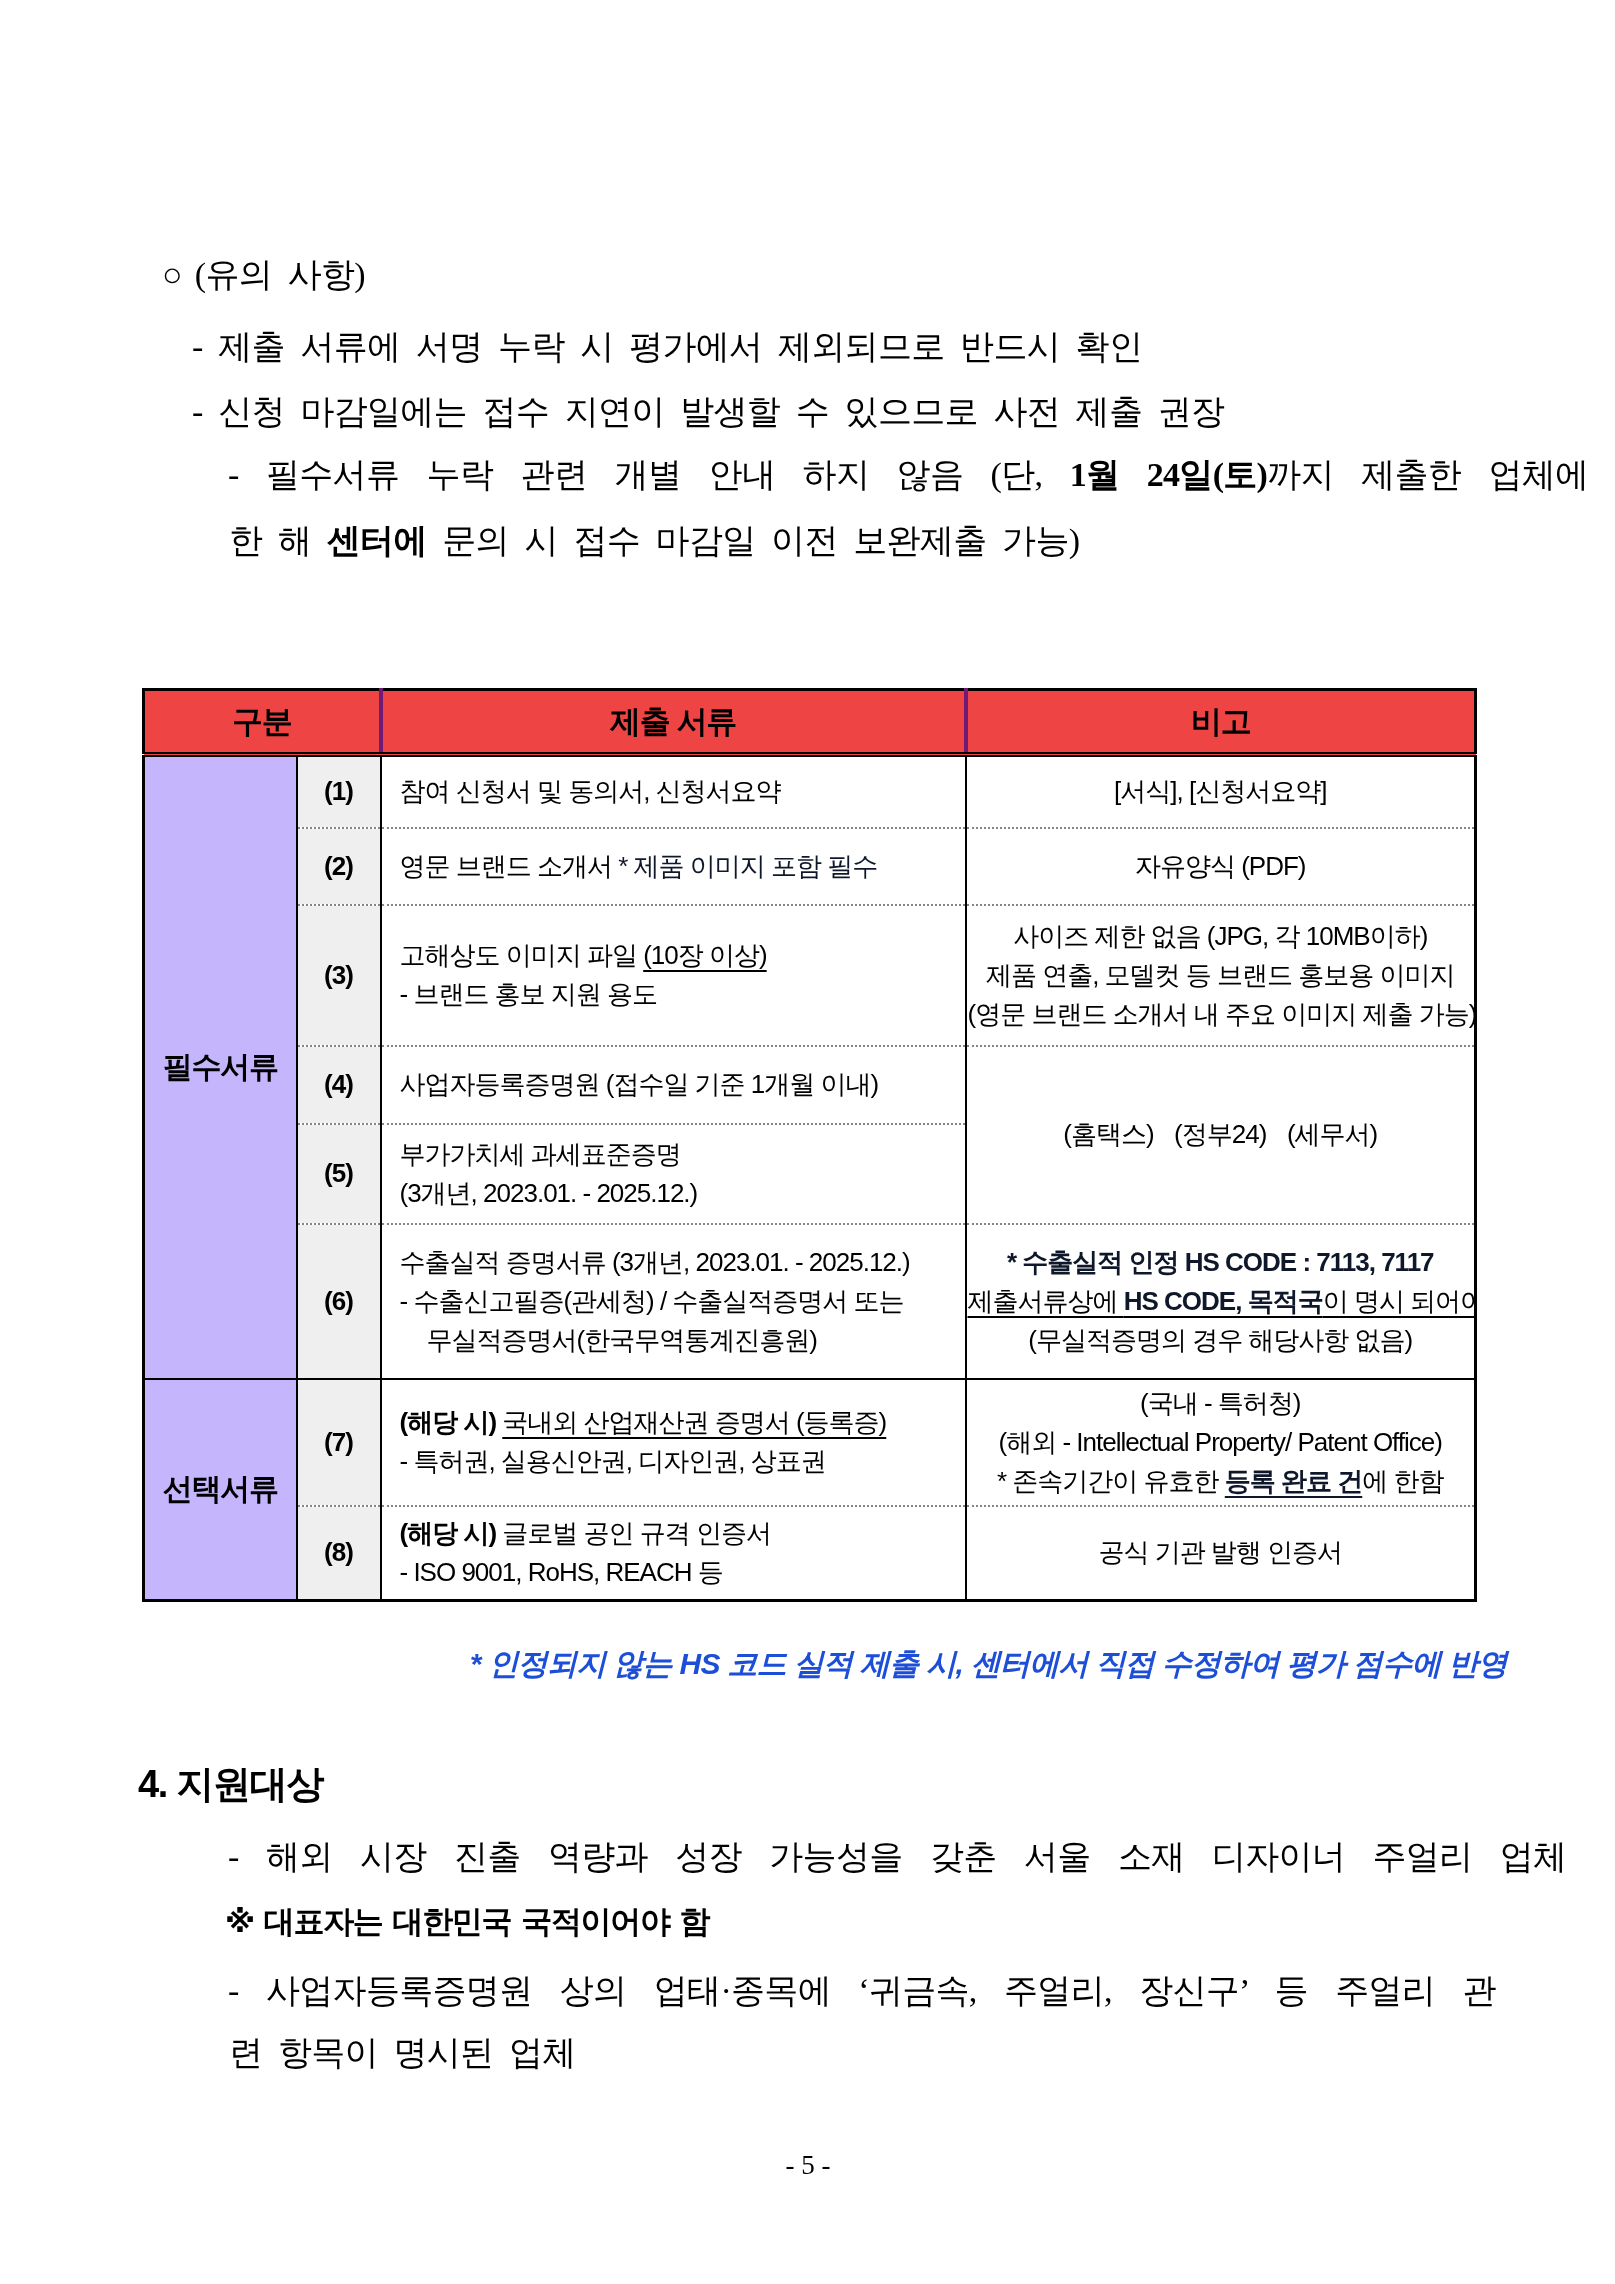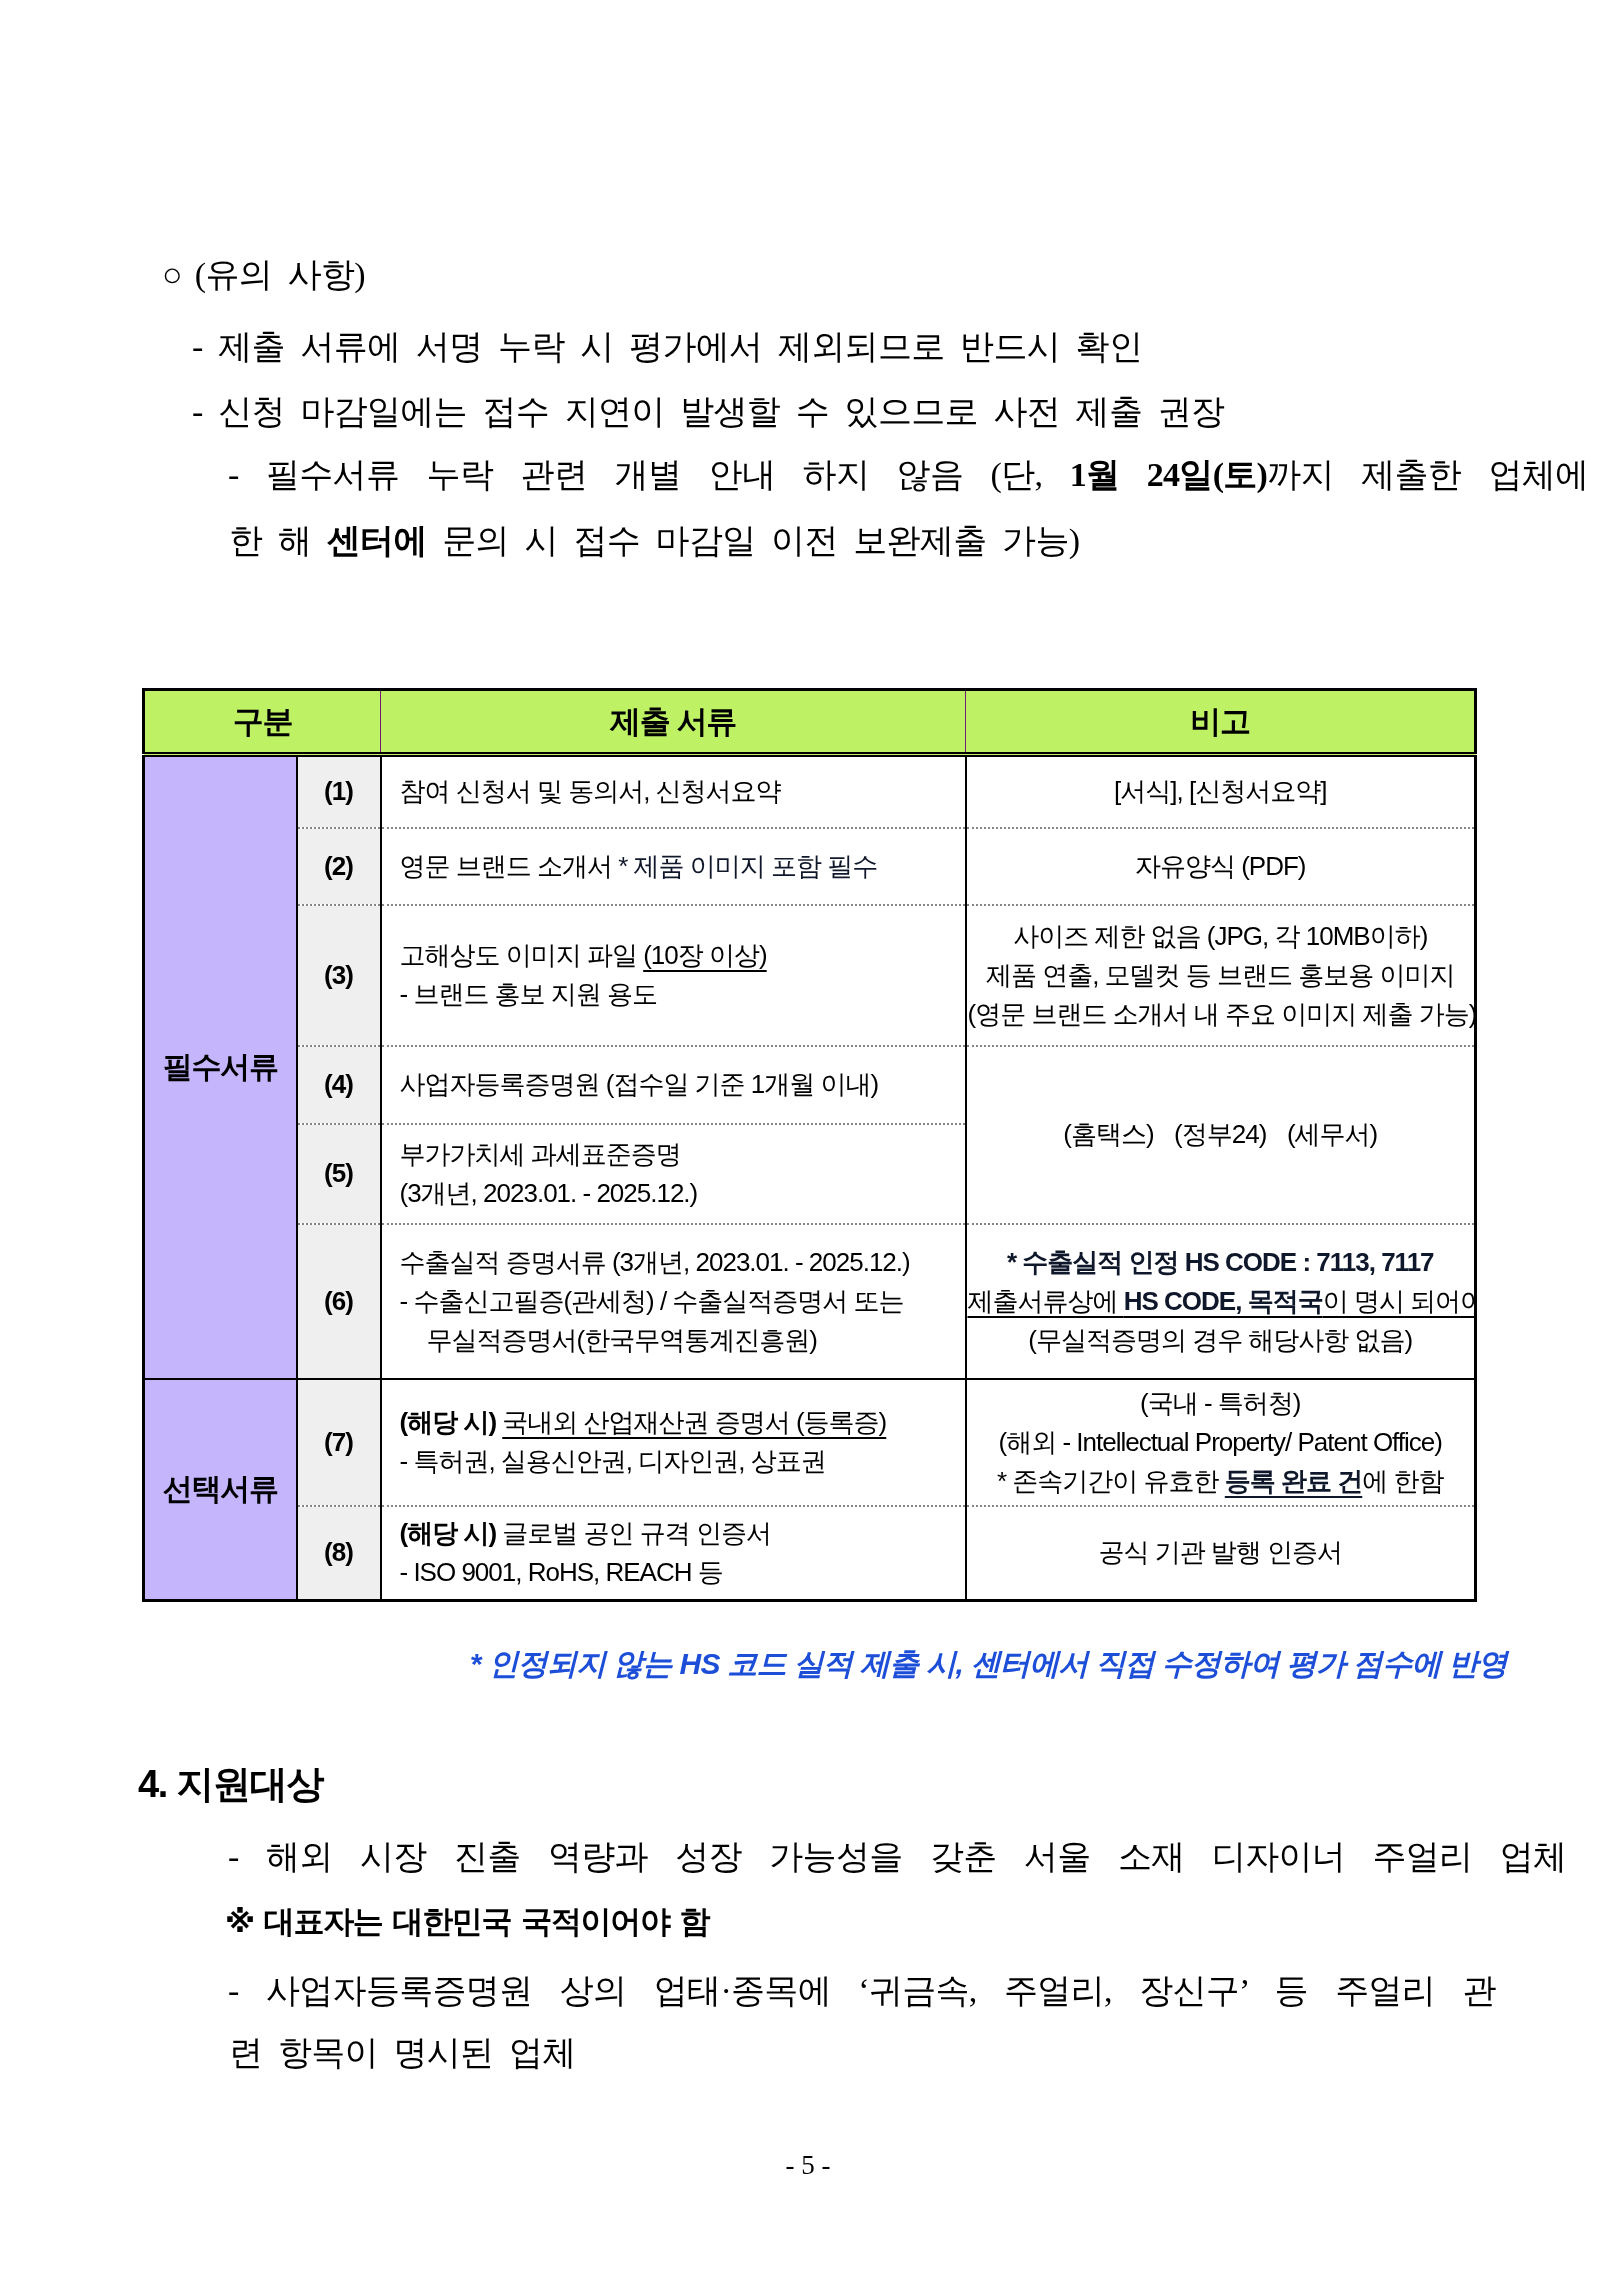--- a/index.html
+++ b/index.html
@@ -32,24 +32,24 @@
   }
   
   #doc-table {
     position:absolute; left:142px; top:688px; width:1333px;
     border-collapse:collapse; table-layout:fixed;
     font-family:"Liberation Sans","DejaVu Sans",sans-serif;
     font-size:26px; letter-spacing:-1px;
     border:3.3px solid #000;
   }
   #doc-table th {
-    background:#bef264; font-weight:bold; font-size:31px; letter-spacing:-1.3px;
+    background:#ef4444; font-weight:bold; font-size:31px; letter-spacing:-1.3px;
     border-bottom:5.9px double #000; text-align:center; vertical-align:middle;
   }
-  #doc-table th.vline { border-left:1px solid #701a75; }
+  #doc-table th.vline { border-left:4px solid #701a75; }
   #doc-table td { vertical-align:middle; overflow:hidden; }
   td.cat {
     background:#c4b5fd; font-weight:bold; font-size:30px; letter-spacing:-1.3px;
     text-align:center; border-right:2px solid #000;
   }
   td.num {
     background:#efefef; font-weight:bold; text-align:center;
     border-right:2px solid #000;
   }
   td.doc { text-align:left; padding-left:18px; border-right:2px solid #000; }

